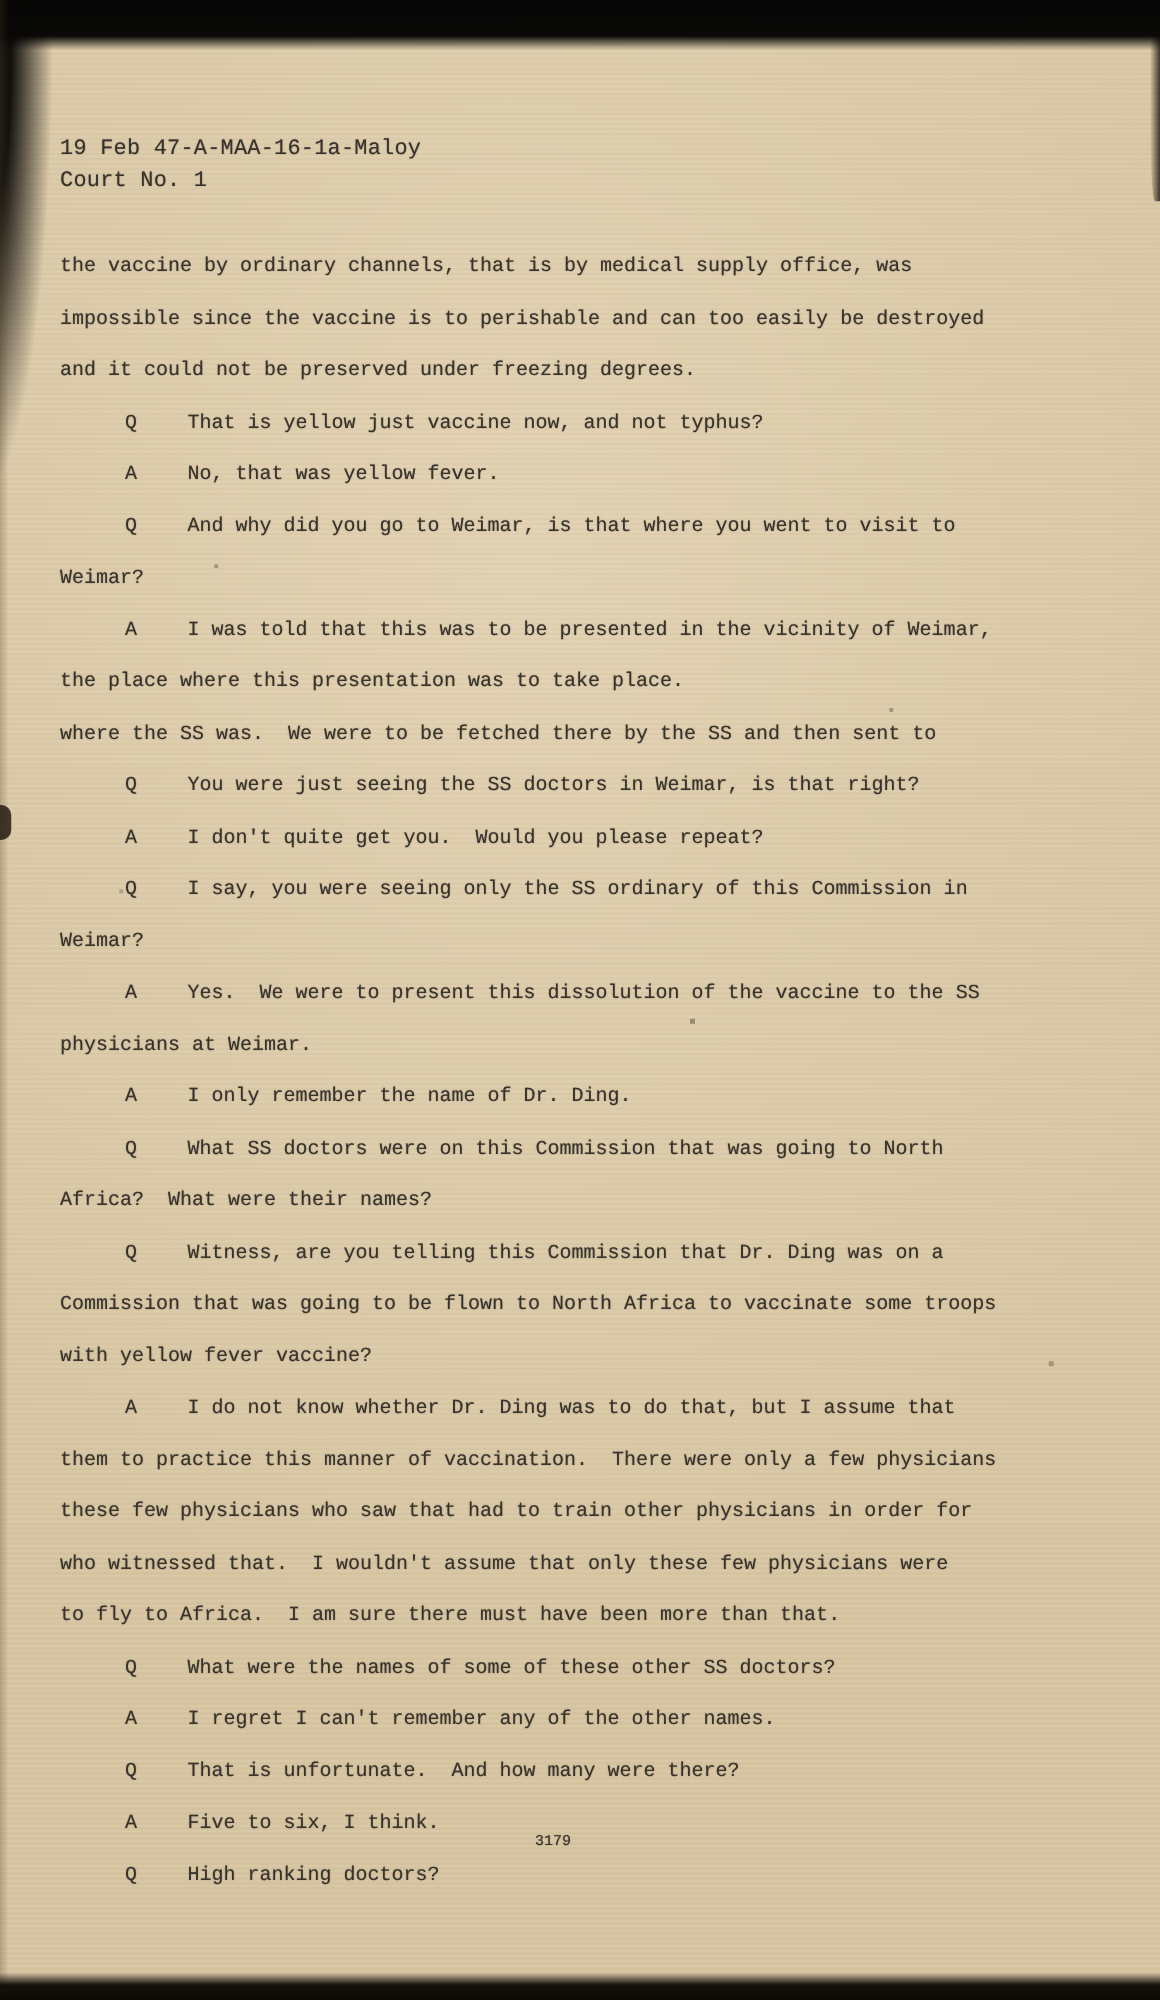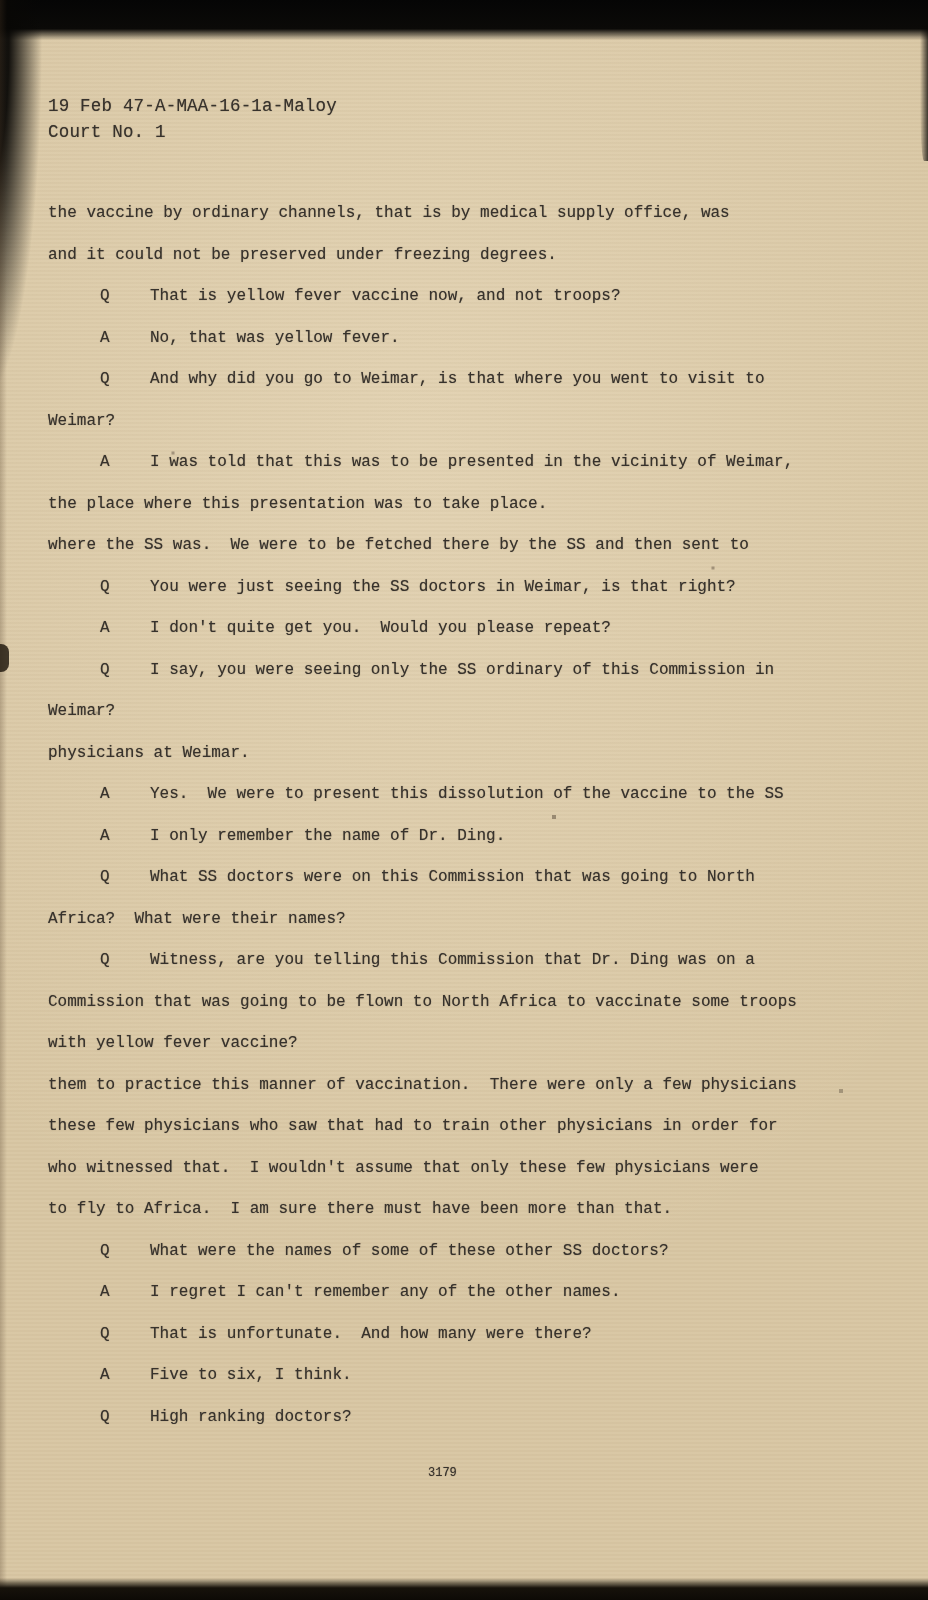--- a/index.html
+++ b/index.html
@@ -58,21 +58,21 @@
       712px 567px 0 0.5px rgba(70,58,45,0.40),
       840px 1090px 0 1px rgba(70,58,45,0.35),
       172px 452px 0 0.5px rgba(70,58,45,0.40),
       96px 712px 0 0.5px rgba(70,58,45,0.30);
   }
 
   
   .typed { text-shadow: 0 0 1px rgba(55,48,40,0.55); }
 
   .header {
-    position: absolute; left: 48px; top: 93px;
+    position: absolute; left: 48px; top: 106px;
     font-size: 17.5px; line-height: 26px; letter-spacing: 0.2px;
   }
 
   .body-text {
     position: absolute; left: 48px; top: 193px; width: 840px;
     font-size: 16px;
   }
   .line { line-height: 41.5px; white-space: pre; }
   .speaker { display: inline-block; margin-left: 52px; width: 50px; }
 
@@ -97,24 +97,25 @@
   <div class="speckles"></div>
 
   <div class="header typed">
     <div class="hline">19 Feb 47-A-MAA-16-1a-Maloy</div>
     <div class="hline">Court No. 1</div>
   </div>
 
   <div class="body-text typed" id="transcript">
       <div class="entry">
         <div class="line">the vaccine by ordinary channels, that is by medical supply office, was</div>
+        <div class="line">impossible since the vaccine is to perishable and can too easily be destroyed</div>
         <div class="line">and it could not be preserved under freezing degrees.</div>
       </div>
       <div class="entry">
-        <div class="line"><span class="speaker">Q</span><span>That is yellow fever vaccine now, and not troops?</span></div>
+        <div class="line"><span class="speaker">Q</span><span>That is yellow just vaccine now, and not typhus?</span></div>
       </div>
       <div class="entry">
         <div class="line"><span class="speaker">A</span><span>No, that was yellow fever.</span></div>
       </div>
       <div class="entry">
         <div class="line"><span class="speaker">Q</span><span>And why did you go to Weimar, is that where you went to visit to</span></div>
         <div class="line">Weimar?</div>
       </div>
       <div class="entry">
         <div class="line"><span class="speaker">A</span><span>I was told that this was to be presented in the vicinity of Weimar,</span></div>
@@ -125,36 +126,37 @@
         <div class="line"><span class="speaker">Q</span><span>You were just seeing the SS doctors in Weimar, is that right?</span></div>
       </div>
       <div class="entry">
         <div class="line"><span class="speaker">A</span><span>I don't quite get you.  Would you please repeat?</span></div>
       </div>
       <div class="entry">
         <div class="line"><span class="speaker">Q</span><span>I say, you were seeing only the SS ordinary of this Commission in</span></div>
         <div class="line">Weimar?</div>
       </div>
       <div class="entry">
+        <div class="line"><span class="speaker">A</span><span>Yes.  We were to present this dissolution of the vaccine to the SS</span></div>
         <div class="line">physicians at Weimar.</div>
-        <div class="line"><span class="speaker">A</span><span>Yes.  We were to present this dissolution of the vaccine to the SS</span></div>
       </div>
       <div class="entry">
         <div class="line"><span class="speaker">A</span><span>I only remember the name of Dr. Ding.</span></div>
       </div>
       <div class="entry">
         <div class="line"><span class="speaker">Q</span><span>What SS doctors were on this Commission that was going to North</span></div>
         <div class="line">Africa?  What were their names?</div>
       </div>
       <div class="entry">
         <div class="line"><span class="speaker">Q</span><span>Witness, are you telling this Commission that Dr. Ding was on a</span></div>
         <div class="line">Commission that was going to be flown to North Africa to vaccinate some troops</div>
         <div class="line">with yellow fever vaccine?</div>
       </div>
       <div class="entry">
+        <div class="line"><span class="speaker">A</span><span>I do not know whether Dr. Ding was to do that, but I assume that</span></div>
         <div class="line">them to practice this manner of vaccination.  There were only a few physicians</div>
         <div class="line">these few physicians who saw that had to train other physicians in order for</div>
         <div class="line">who witnessed that.  I wouldn't assume that only these few physicians were</div>
         <div class="line">to fly to Africa.  I am sure there must have been more than that.</div>
       </div>
       <div class="entry">
         <div class="line"><span class="speaker">Q</span><span>What were the names of some of these other SS doctors?</span></div>
       </div>
       <div class="entry">
         <div class="line"><span class="speaker">A</span><span>I regret I can't remember any of the other names.</span></div>

